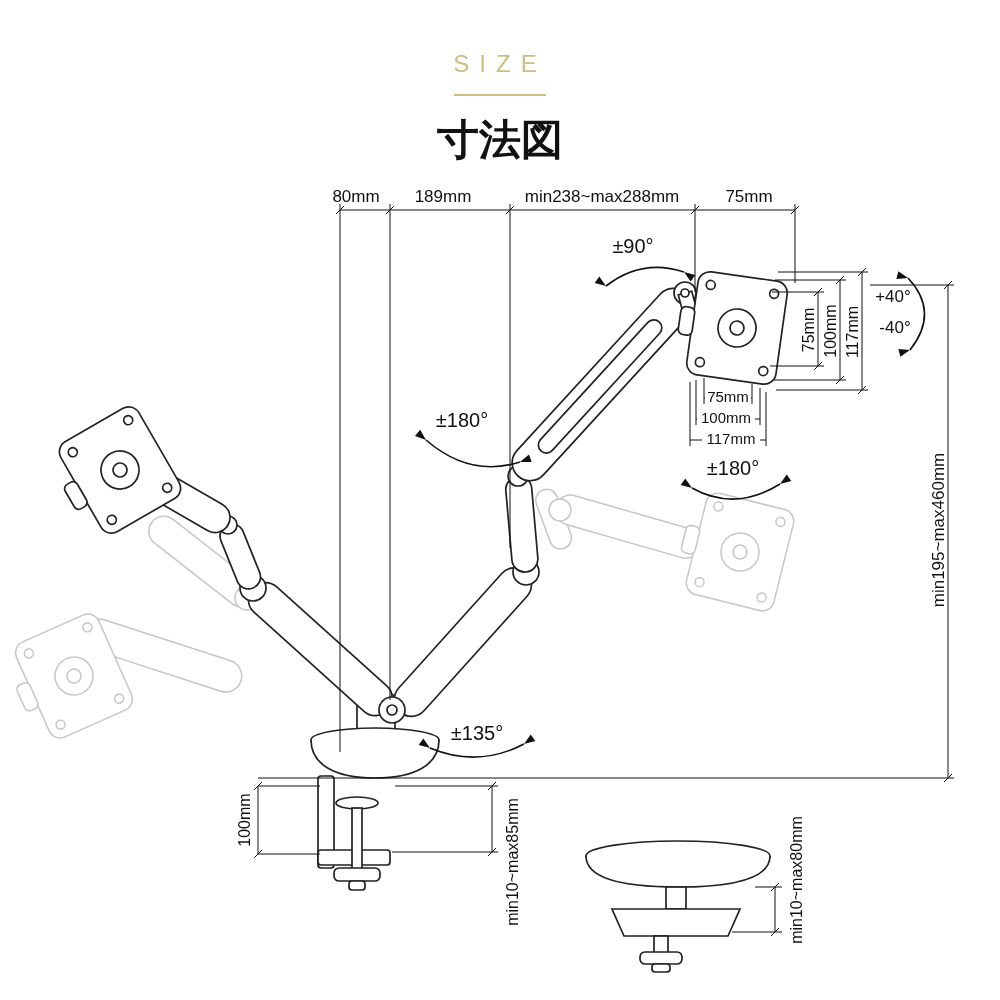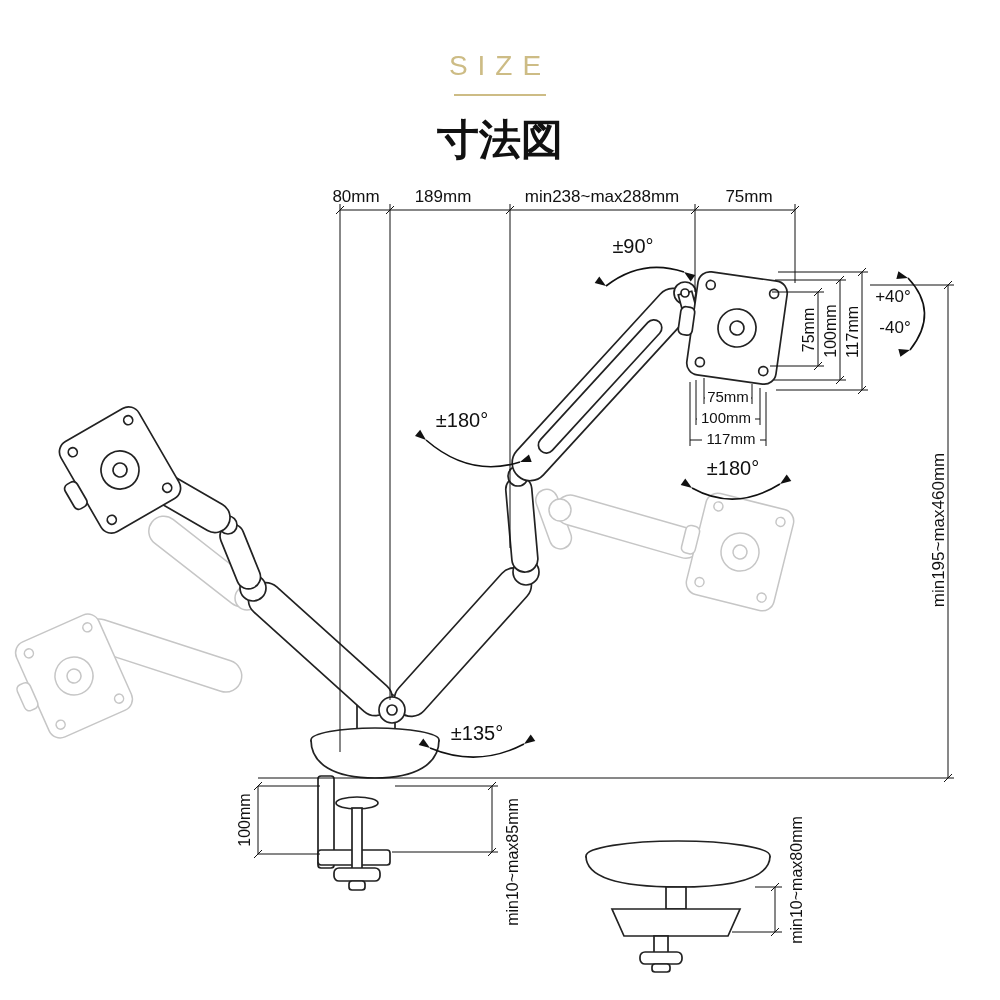--- a/index.html
+++ b/index.html
@@ -1,19 +1,19 @@
 <!DOCTYPE html>
 <html><head>
 <meta charset="utf-8">
 <style>
   html,body { margin:0; padding:0; background:#ffffff; }
   body { width:1000px; height:1000px; position:relative; overflow:hidden;
          font-family:"Liberation Sans", sans-serif; }
   .size-label { position:absolute; top:50px; left:0; width:100%; text-align:center;
-                font-size:28px; letter-spacing:10px; color:#cdbc85; }
+                font-size:24px; letter-spacing:10px; color:#cdbc85; }
   .size-underline { position:absolute; top:94px; left:50%; transform:translateX(-50%);
                     width:92px; height:2px; background:#cdbc85; }
   .page-title { position:absolute; top:112px; left:0; width:100%; text-align:center;
                 font-size:42px; font-weight:bold; color:#111; margin:0; }
   svg.diagram { position:absolute; top:0; left:0; }
   svg text { font-family:"Liberation Sans", sans-serif; fill:#111111; }
   .dim-label  { font-size:17px; }
   .deg-label  { font-size:20px; }
   .small-label{ font-size:15px; }
   .rot-label  { font-size:16px; }

